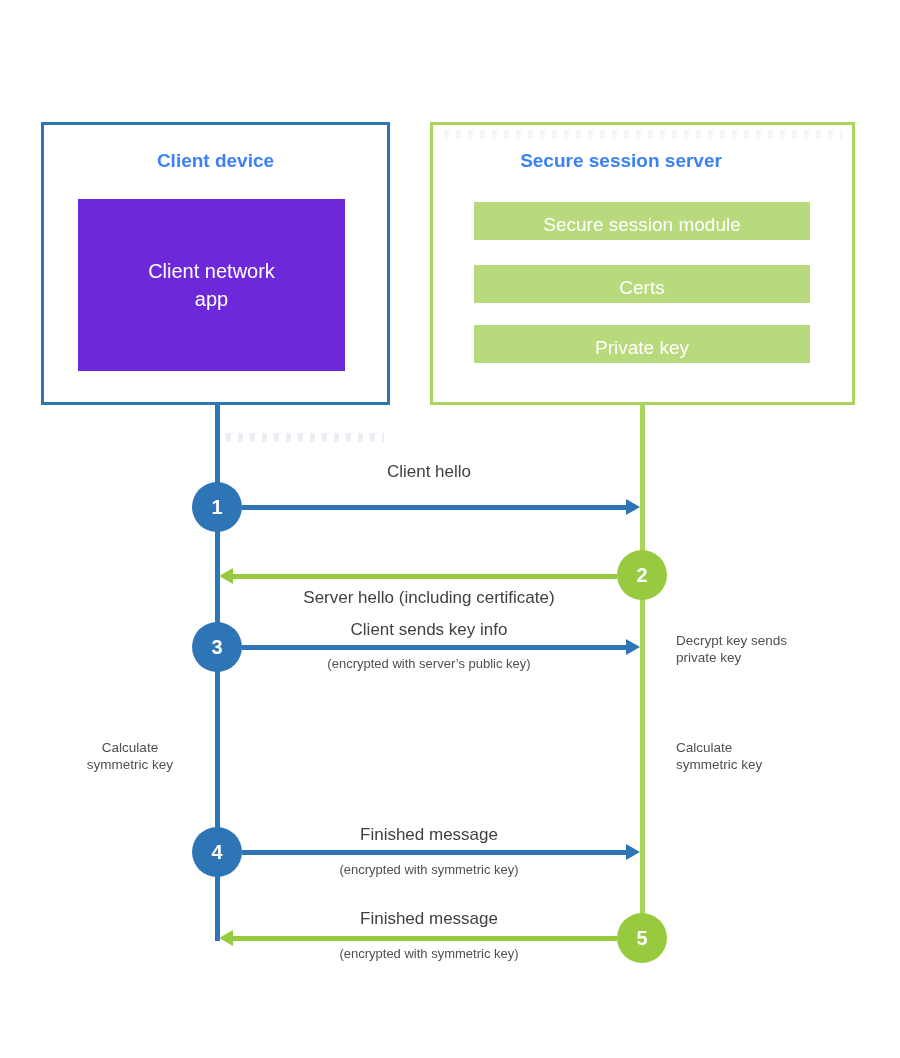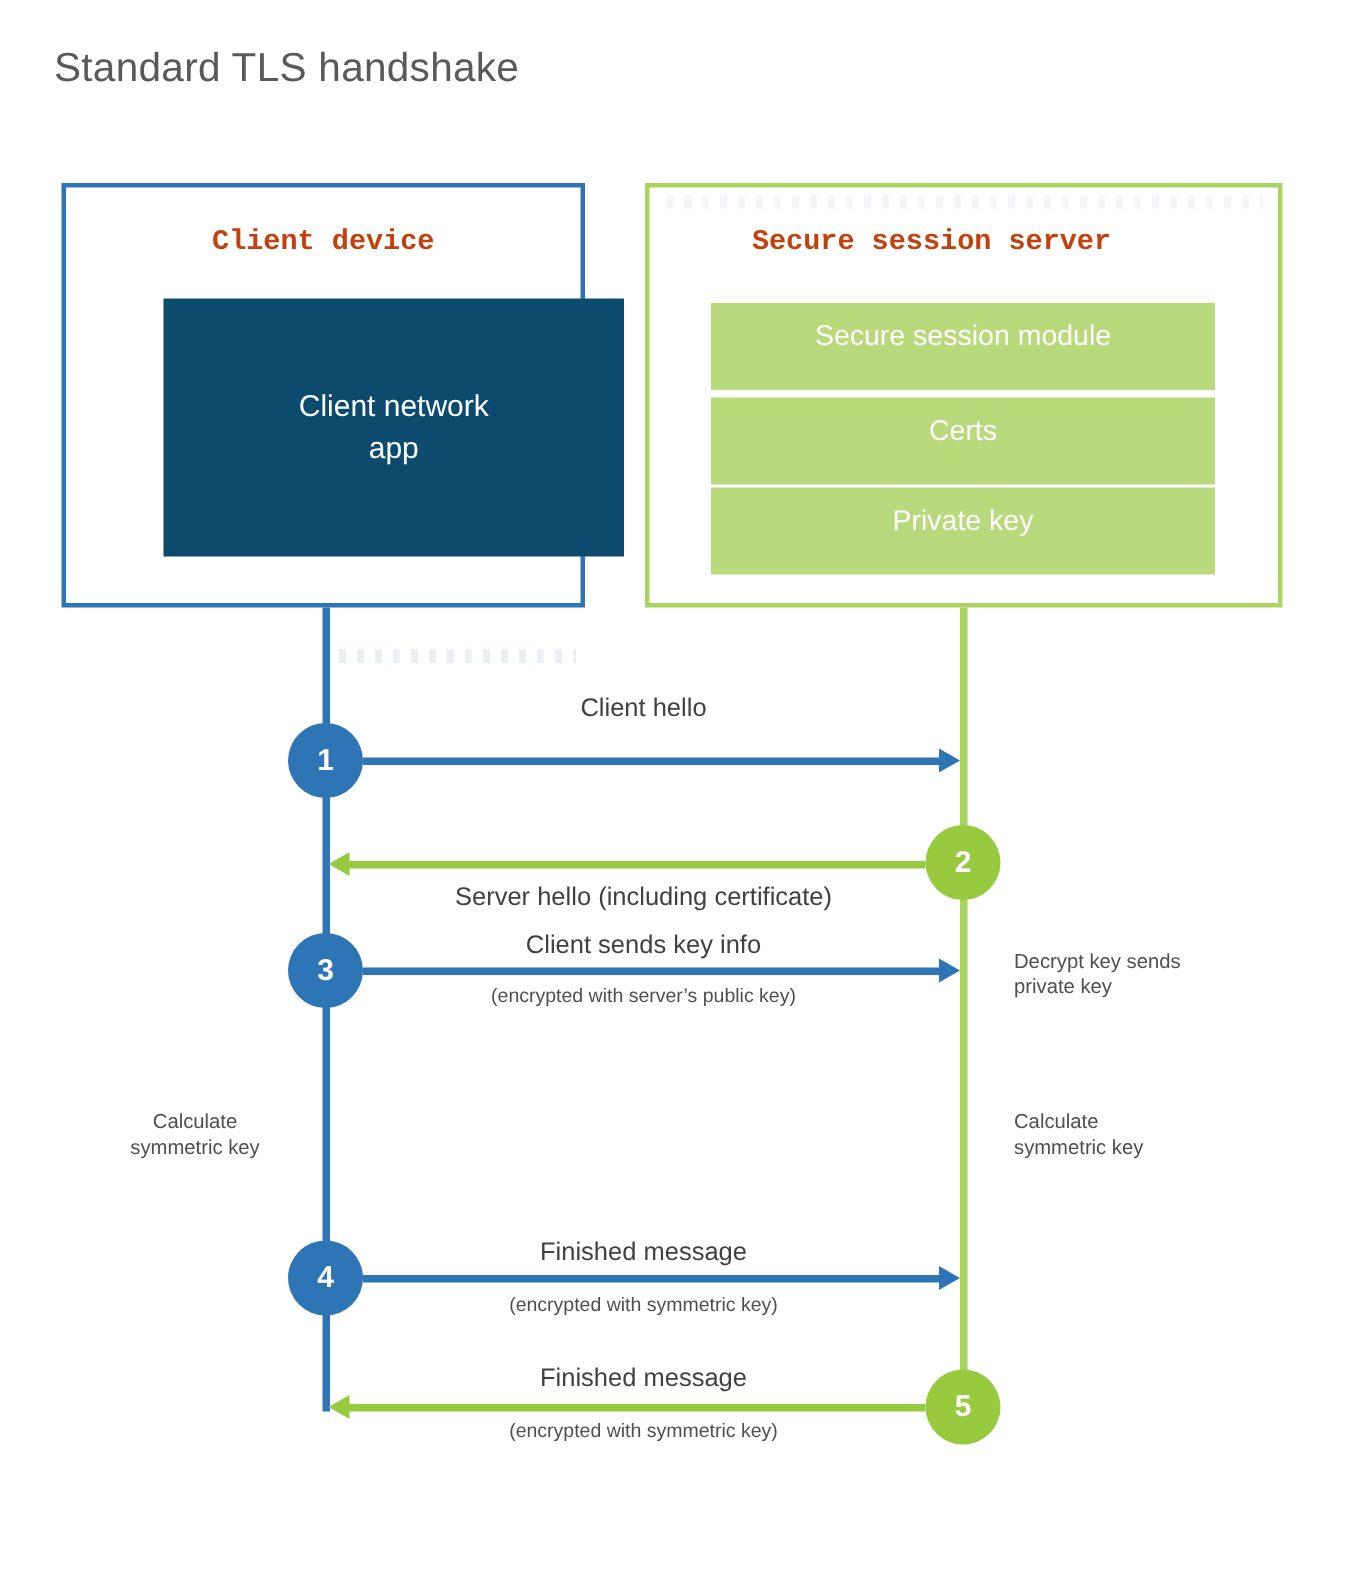--- a/index.html
+++ b/index.html
@@ -13,32 +13,32 @@
   .page-title {
     left:36px; top:30px; font-size:27px; font-weight:300;
     color:#58595b; letter-spacing:0.2px;
   }
 
   
   .entity-box { background:#ffffff; }
   .client-box  { left:41px;  top:122px; width:343px; height:277px; border:3px solid #2e75b6; }
   .server-box  { left:430px; top:122px; width:419px; height:277px; border:3px solid #a9d55f; }
   .entity-title {
-    top:150px; font-size:19px; font-weight:700; color:#c2410c; text-align:center;font-family:Liberation Mono, monospace;
+    top:150px; font-size:19px; font-weight:700; color:#3b82f6; text-align:center;
   }
   .client-title { left:41px;  width:349px; }
   .server-title { left:430px; width:382px; }
 
   .app-box {
-    left:78px; top:199px; width:307px; height:172px; background:#0c4a6e;
+    left:78px; top:199px; width:267px; height:172px; background:#6d28d9;
     display:flex; flex-direction:column; align-items:center; justify-content:center;
-    color:#ffffff; font-size:20px; line-height:28px; text-align:center;margin-left:31px;
+    color:#ffffff; font-size:20px; line-height:28px; text-align:center;
   }
   .module-bar {
-    left:474px; width:336px; height:58px; background:#b9da7c;
+    left:474px; width:336px; height:38px; background:#b9da7c;
     color:#ffffff; font-size:19px; text-align:center; line-height:46px;
   }
   .bar-1 { top:202px; } .bar-2 { top:265px; } .bar-3 { top:325px; }
 
   
   .dashes {
     height:9px;
     background:repeating-linear-gradient(90deg,
       rgba(205,212,222,0.40) 0px, rgba(205,212,222,0.40) 5px,
       transparent 5px, transparent 12px);
@@ -104,21 +104,20 @@
   .side-note { font-size:13.5px; color:#4f4f4f; line-height:17px; }
   .note-decrypt    { left:676px; top:632px; text-align:left; }
   .note-calc-left  { left:55px;  top:739px; width:150px; text-align:center; }
   .note-calc-right { left:676px; top:739px; text-align:left; }
 </style>
 </head>
 <body>
 
 <div id="canvas">
 
-  <div class="abs page-title">Standard TLS handshake</div>
 
   <div class="abs entity-box client-box"></div>
   <div class="abs entity-title client-title">Client device</div>
   <div class="abs app-box">
     <span>Client network</span>
     <span>app</span>
   </div>
 
   <div class="abs entity-box server-box"></div>
   <div class="abs entity-title server-title">Secure session server</div>

